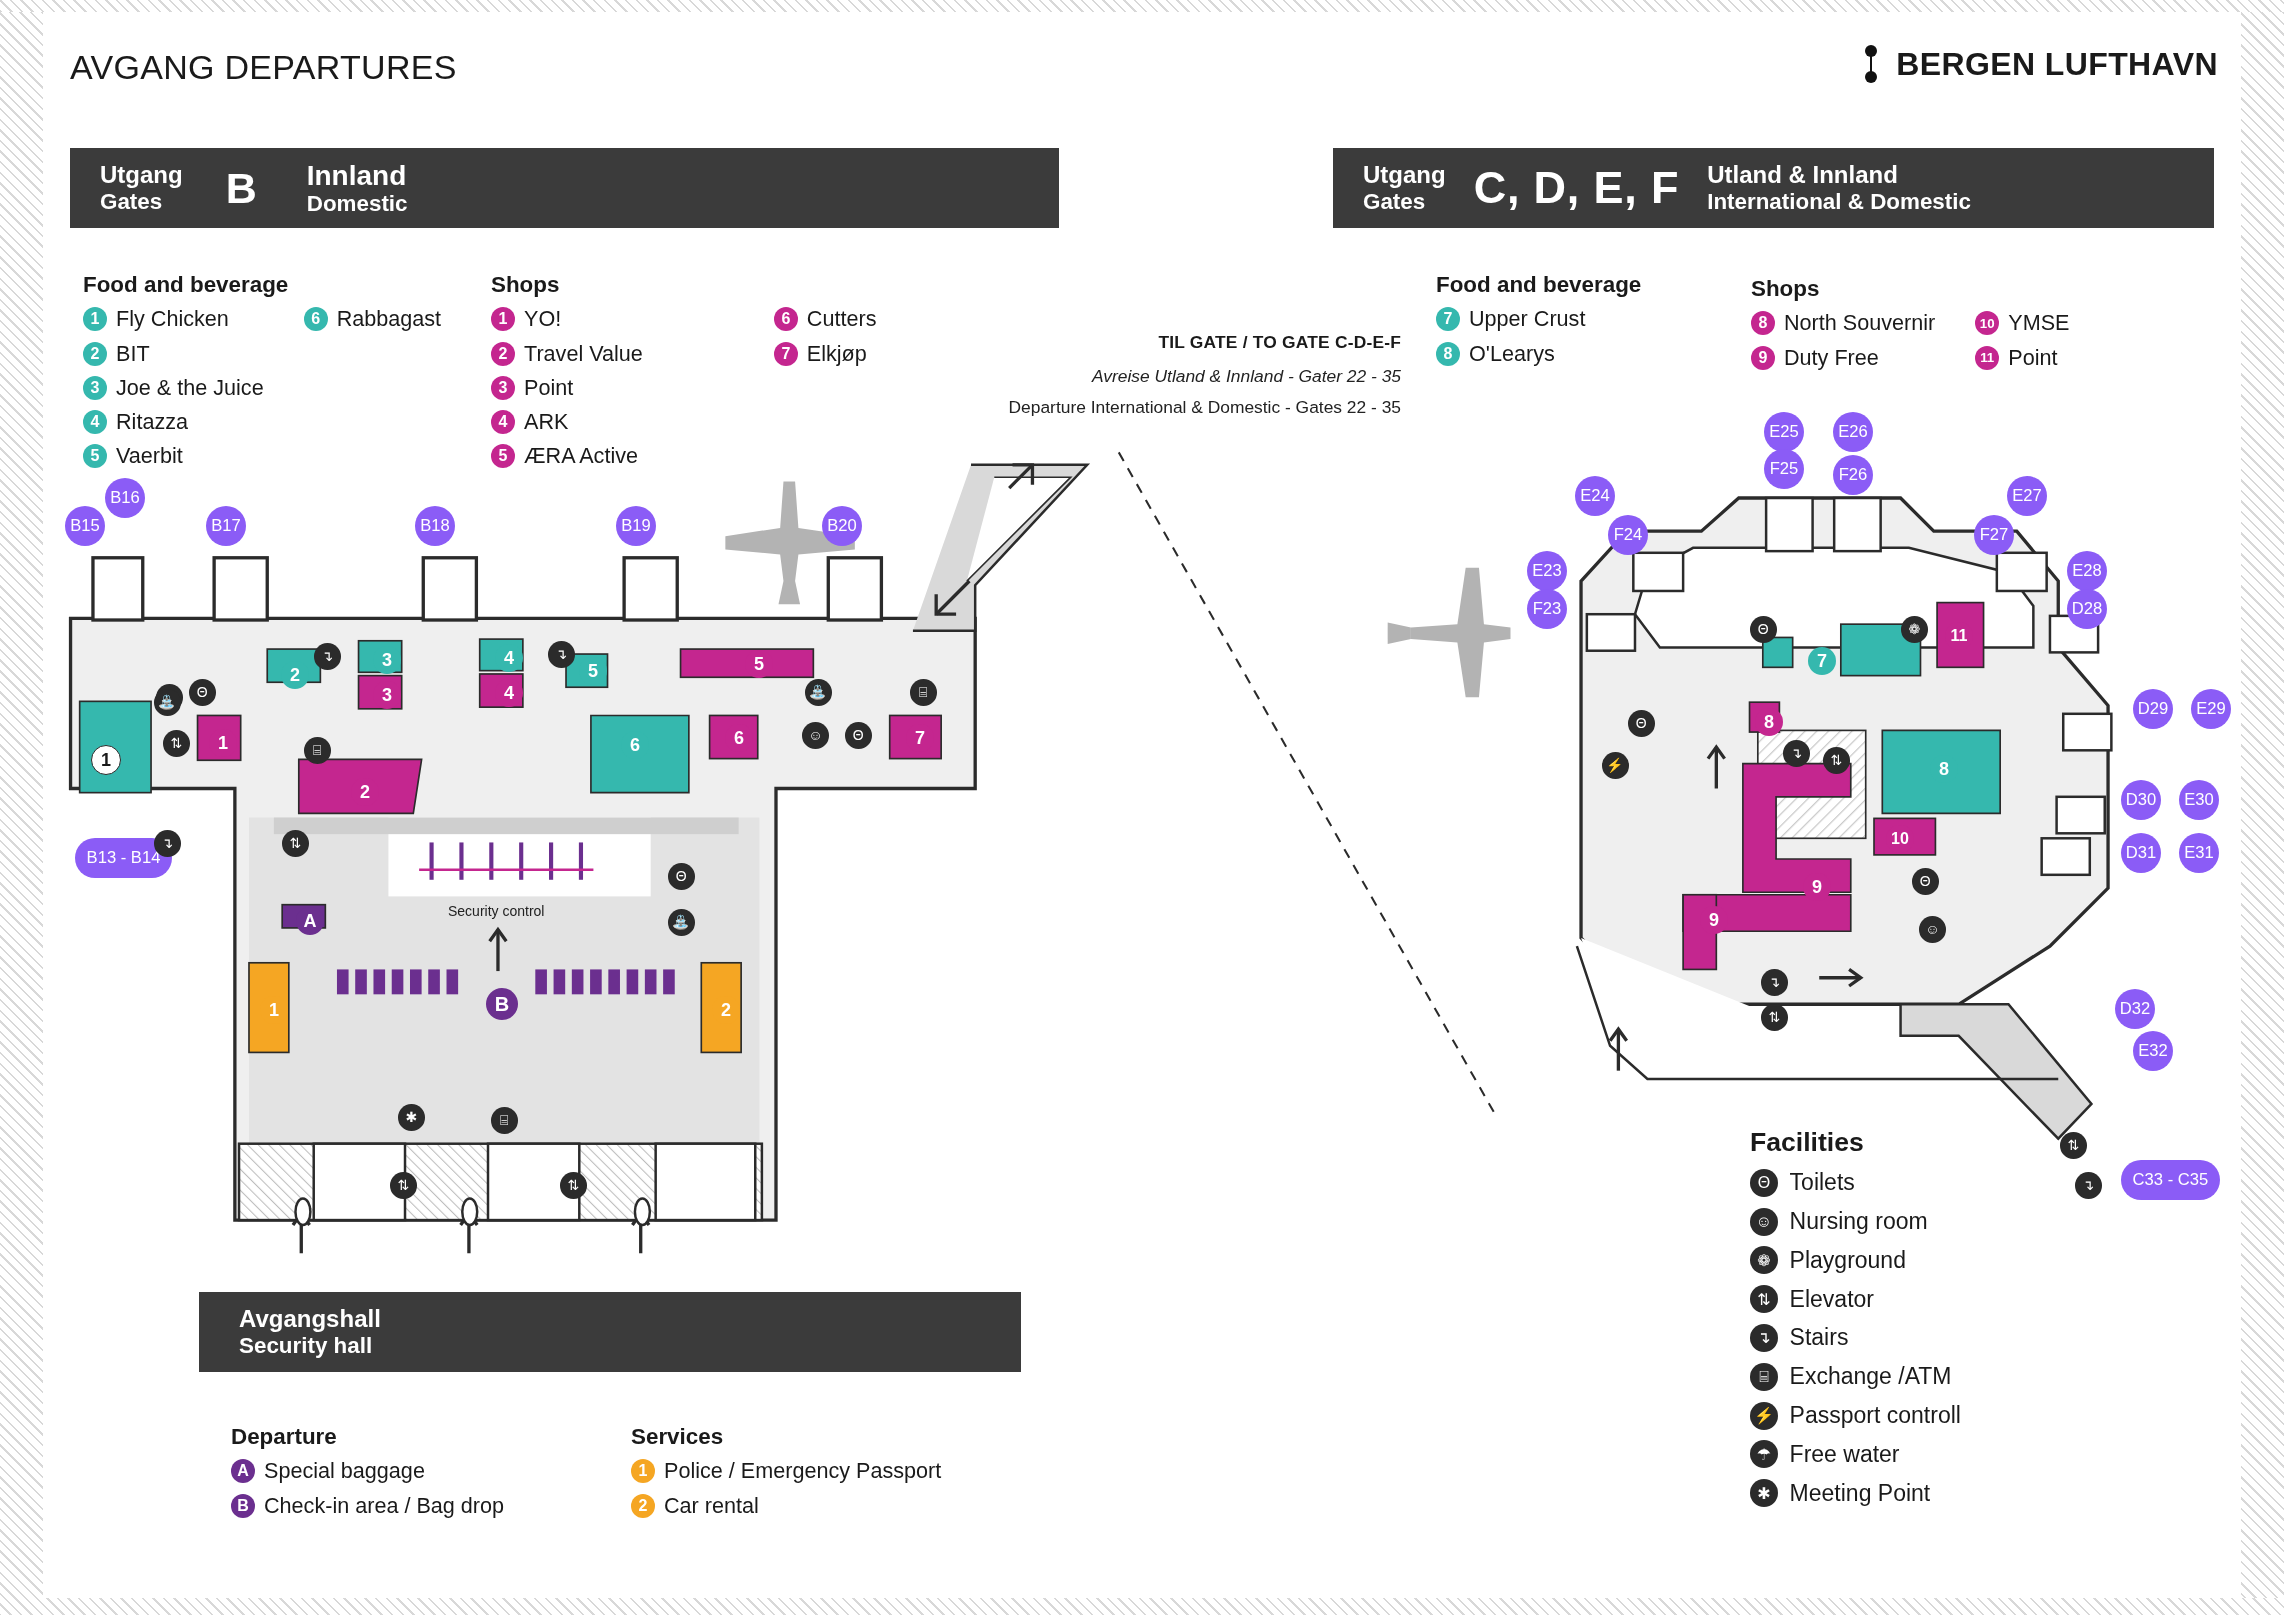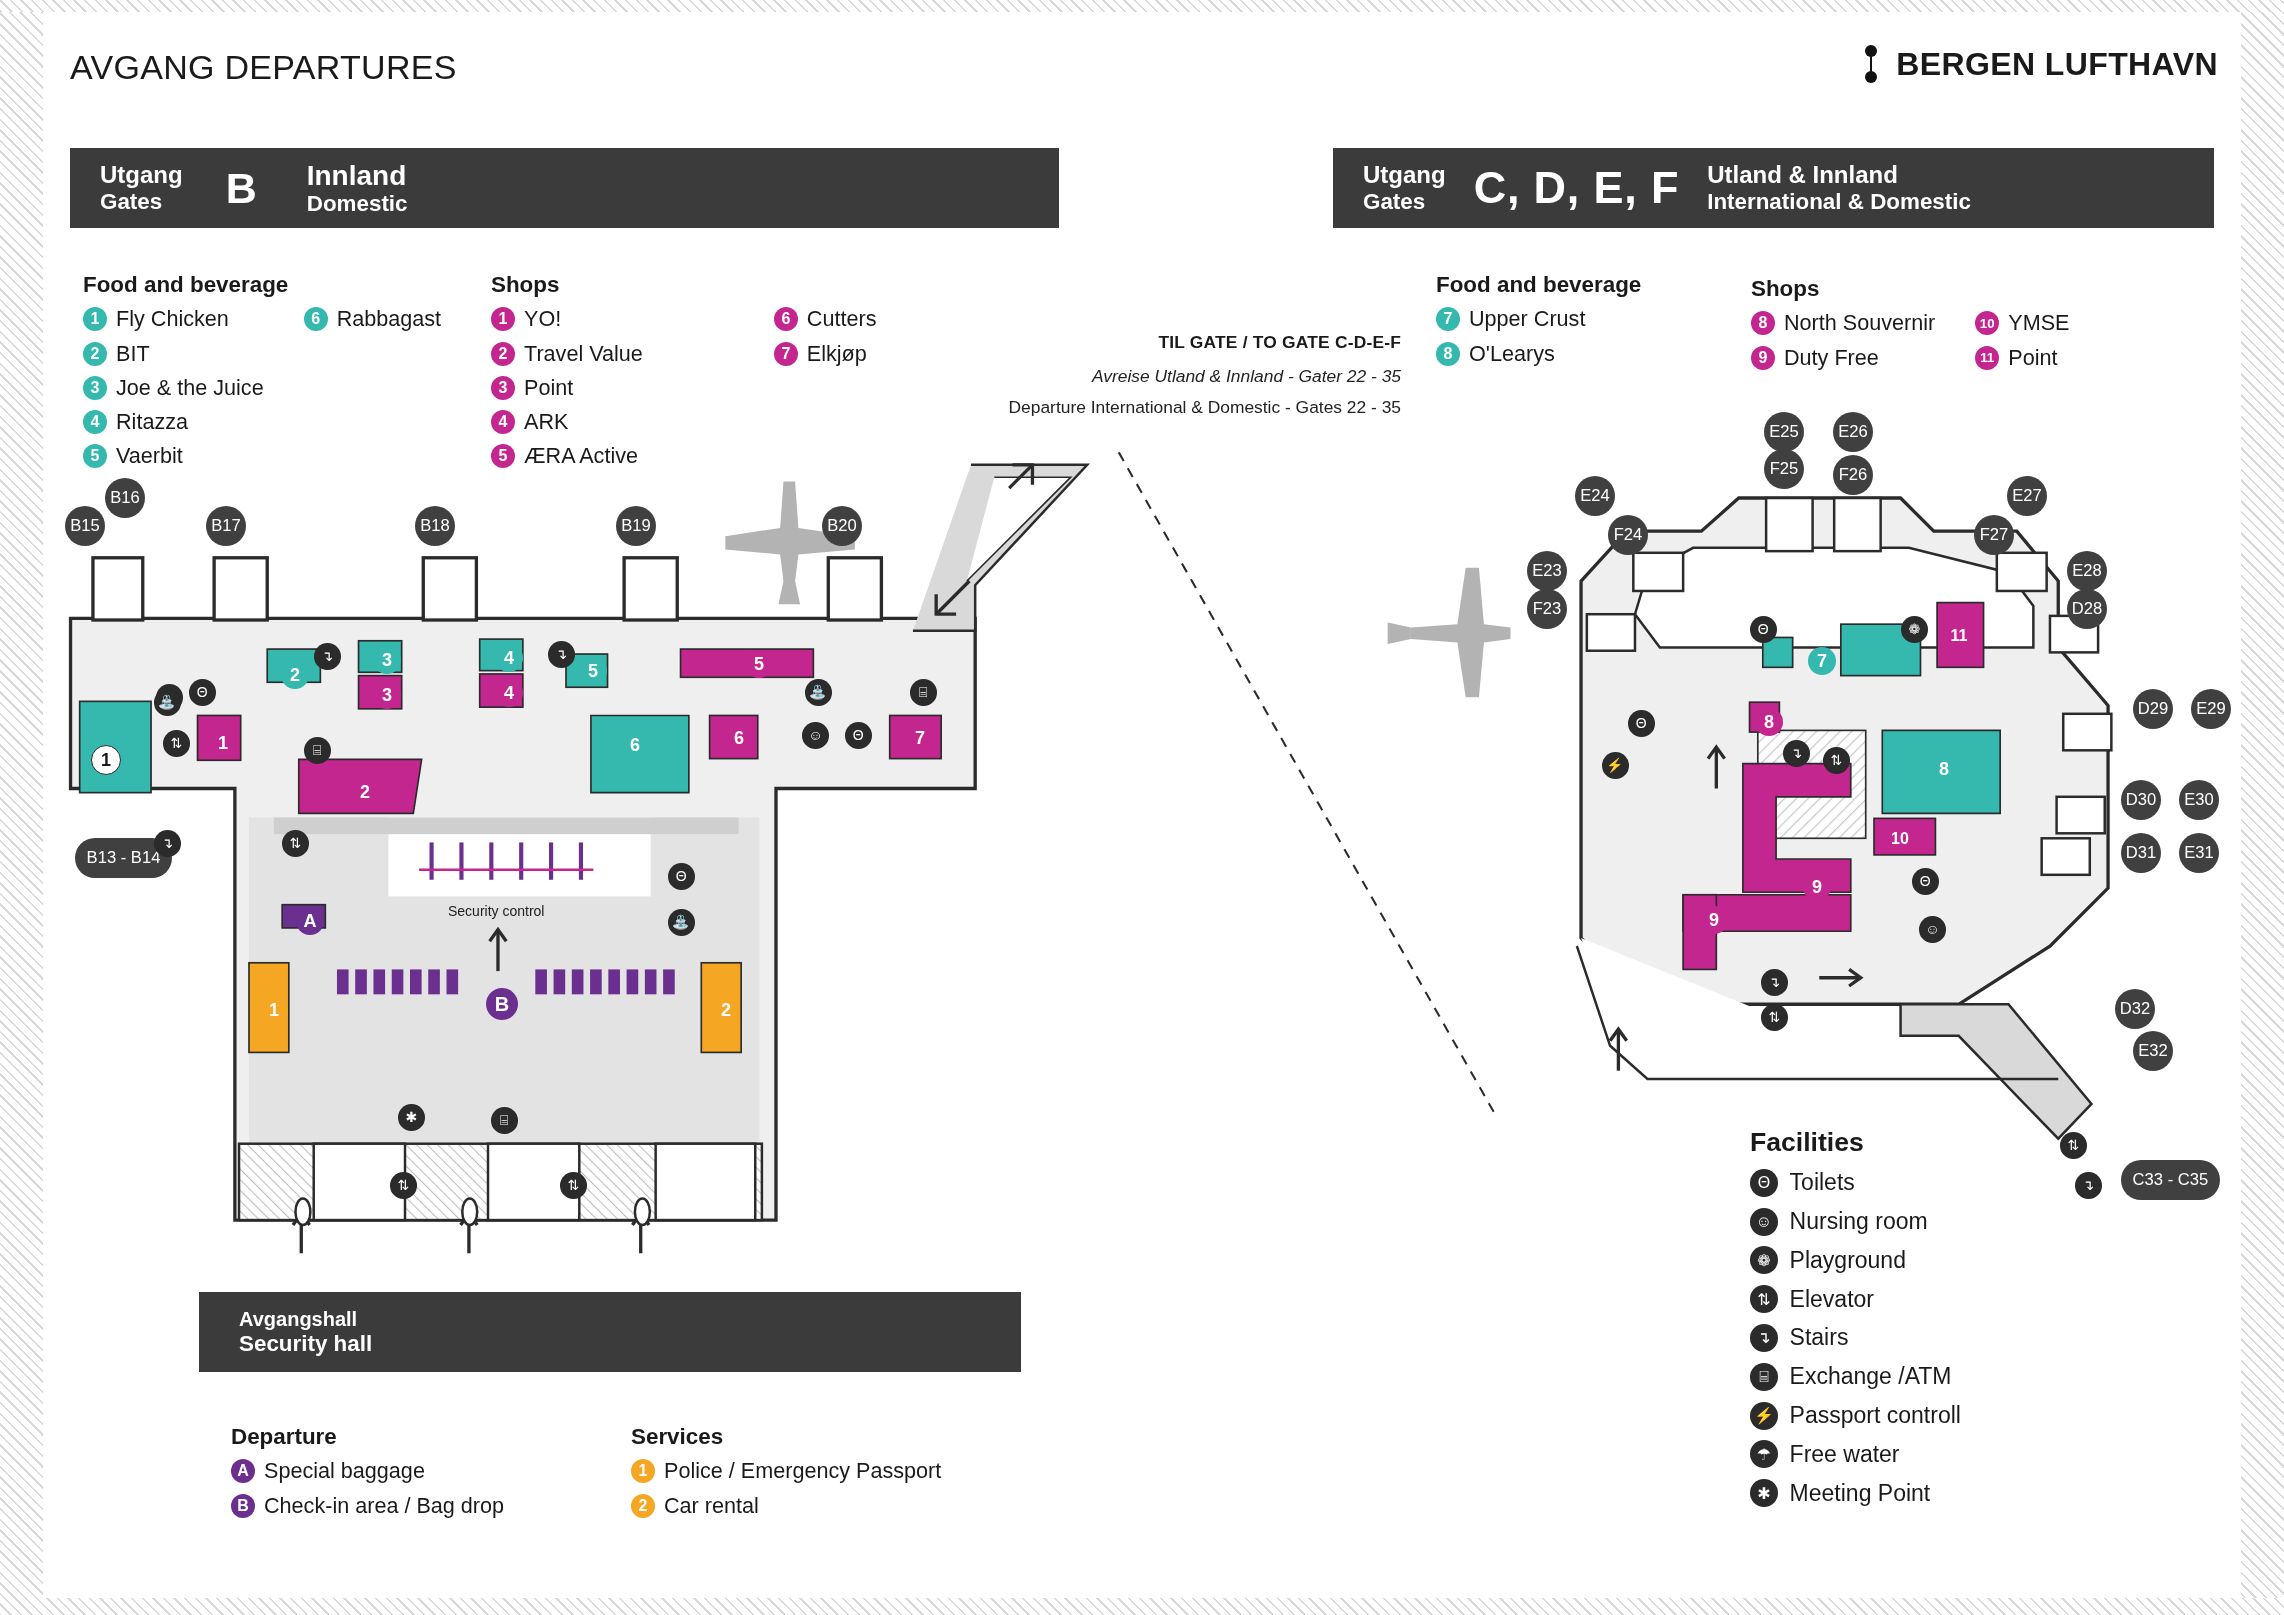--- a/index.html
+++ b/index.html
@@ -64,21 +64,21 @@
 
   #banner-cdef { left:1333px; top:148px; width:881px; height:80px; }
   #banner-cdef .lbl { margin-left:30px; font-size:22.4px; }
   #banner-cdef .lbl .big { font-size:24px; }
   #banner-cdef .gateletter { margin-left:28px; font-size:45px; font-weight:bold; letter-spacing:0.8px; }
   #banner-cdef .side { margin-left:28px; font-size:22.4px; }
   #banner-cdef .side .big { font-size:24px; }
 
   #banner-hall { left:199px; top:1292px; width:822px; height:80px; }
   #banner-hall .lbl { margin-left:40px; font-size:22.4px; }
-  #banner-hall .lbl .big { font-size:20px; }
+  #banner-hall .lbl .big { font-size:24px; }
 
   
   .legend-title { font-size:22.4px; font-weight:bold; }
   .legend-item {
     display:flex; align-items:center; gap:9px;
     font-size:21.6px; margin-top:8.3px; white-space:nowrap;
   }
   .badge {
     width:24px; height:24px; border-radius:50%;
     color:#fff; font-size:16px; font-weight:bold;
@@ -122,21 +122,21 @@
     display:flex; align-items:center; justify-content:center;
     font-size:16px; flex:0 0 auto;
   }
 
   
   #map-svg { position:absolute; left:0; top:0; }
 
   
   .gate {
     position:absolute;
-    background:#404040; color:#fff;
+    background:#8b5cf6; color:#fff;
     border-radius:50%;
     display:flex; align-items:center; justify-content:center;
     font-size:16.6px; width:40px; height:40px;
   }
   .gate.wide { border-radius:21.6px; width:auto; padding:0 11.6px; height:40px; font-size:16.6px; }
 
   
   .mbadge {
     position:absolute;
     width:28px; height:28px; border-radius:50%;

